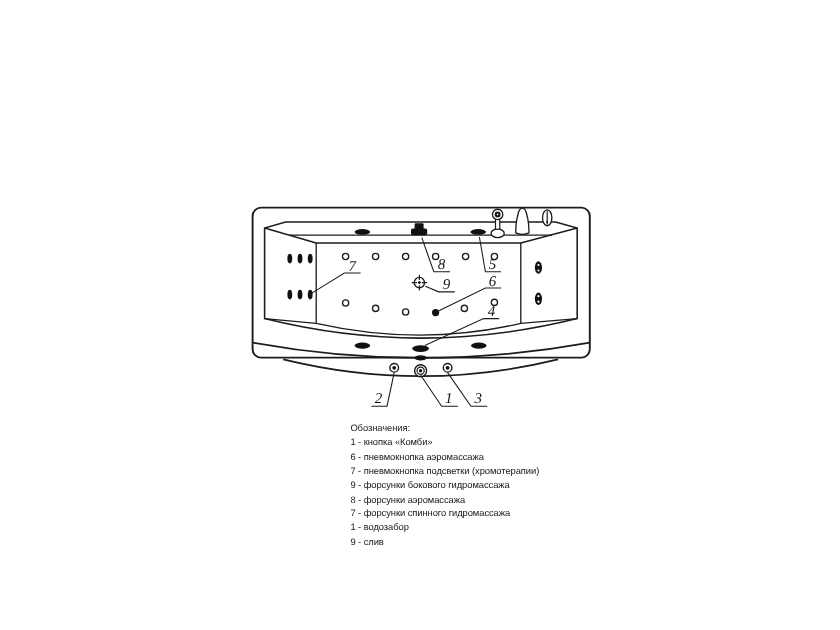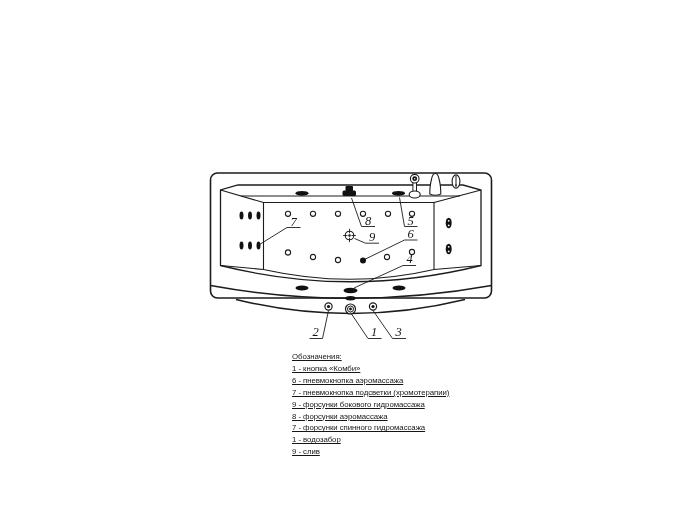--- a/index.html
+++ b/index.html
@@ -5,21 +5,21 @@
   html,body{margin:0;padding:0;background:#ffffff;}
   .canvas{position:relative;width:700px;height:525px;background:#ffffff;overflow:hidden;
           font-family:"Liberation Sans",sans-serif;}
   svg{position:absolute;left:0;top:0;}
   svg .ln{stroke:#1c1c1c;fill:none;}
   svg .fl{fill:#111111;stroke:none;}
   svg .wh{fill:#ffffff;stroke:#1c1c1c;}
   svg text.num{font-family:"Liberation Serif",serif;font-style:italic;font-size:12.5px;
                fill:#161616;text-anchor:middle;}
   .legend{position:absolute;left:292px;top:351px;color:#161616;font-size:7.8px;
-          letter-spacing:-0.05px;line-height:11.9px;white-space:nowrap;text-decoration:underline;}
+          letter-spacing:-0.05px;line-height:11.9px;white-space:nowrap;}
 </style>
 </head>
 <body>
 
 <div class="canvas">
 
   <svg width="700" height="525" viewBox="0 0 700 525">
 
     <rect class="ln" x="210.5" y="173" width="281" height="125" rx="7" stroke-width="1.6"></rect>
 

